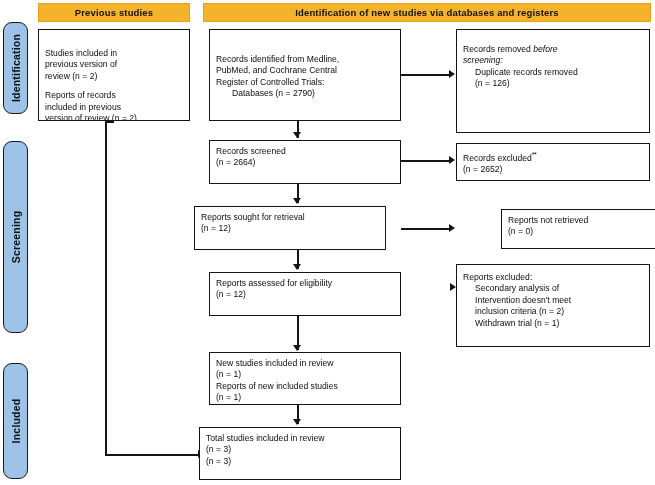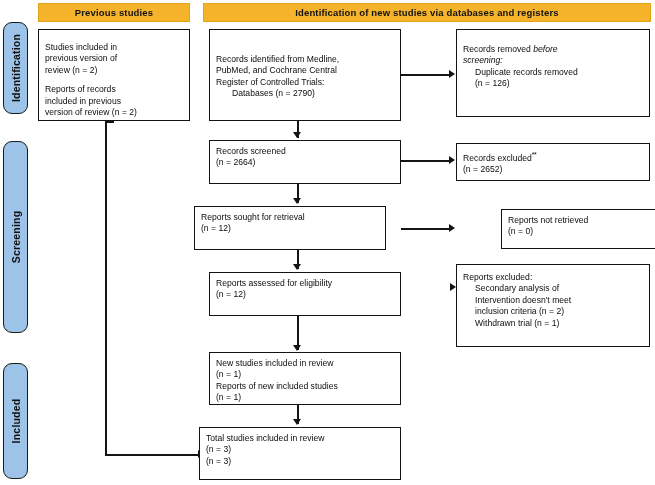--- a/index.html
+++ b/index.html
@@ -94,21 +94,21 @@
   </div>
 
   <div class="banner" style="left:38px;top:3px;width:152px;height:19px;">
     <span>Previous studies</span>
   </div>
 
   <div class="banner" style="left:203px;top:3px;width:448px;height:19px;">
     <span>Identification of new studies via databases and registers</span>
   </div>
 
-  <div class="box" style="left:38px;top:29px;width:152px;height:92px;padding-top:12px;">
+  <div class="box" style="left:38px;top:29px;width:152px;height:92px;padding-top:18px;">
     <span class="ln">Studies included in</span>
     <span class="ln">previous version of</span>
     <span class="ln">review (n = 2)</span>
     <span class="ln gap"></span>
     <span class="ln">Reports of records</span>
     <span class="ln">included in previous</span>
     <span class="ln">version of review (n = 2)</span>
   </div>
 
   <div class="hline" style="left:105px;top:121px;width:9px;"></div>
@@ -162,21 +162,21 @@
 
   <div class="box" style="left:199px;top:427px;width:202px;height:53px;">
     <span class="ln">Total studies included in review</span>
     <span class="ln">(n = 3)</span>
     <span class="ln">(n = 3)</span>
   </div>
 
   <div class="hline" style="left:401px;top:74px;width:49px;"></div>
   <div class="arrow-right" style="left:449px;top:70px;"></div>
 
-  <div class="box" style="left:456px;top:29px;width:194px;height:88px;padding-top:14px;">
+  <div class="box" style="left:456px;top:29px;width:194px;height:104px;padding-top:14px;">
     <span class="ln"><span>Records removed </span><span class="ital" style="font-style:italic">before</span></span>
     <span class="ln ital">screening:</span>
     <span class="ln ind2">Duplicate records removed</span>
     <span class="ln ind2">(n = 126)</span>
   </div>
 
   <div class="hline" style="left:401px;top:160px;width:49px;"></div>
   <div class="arrow-right" style="left:449px;top:156px;"></div>
 
   <div class="box" style="left:456px;top:143px;width:194px;height:38px;">

